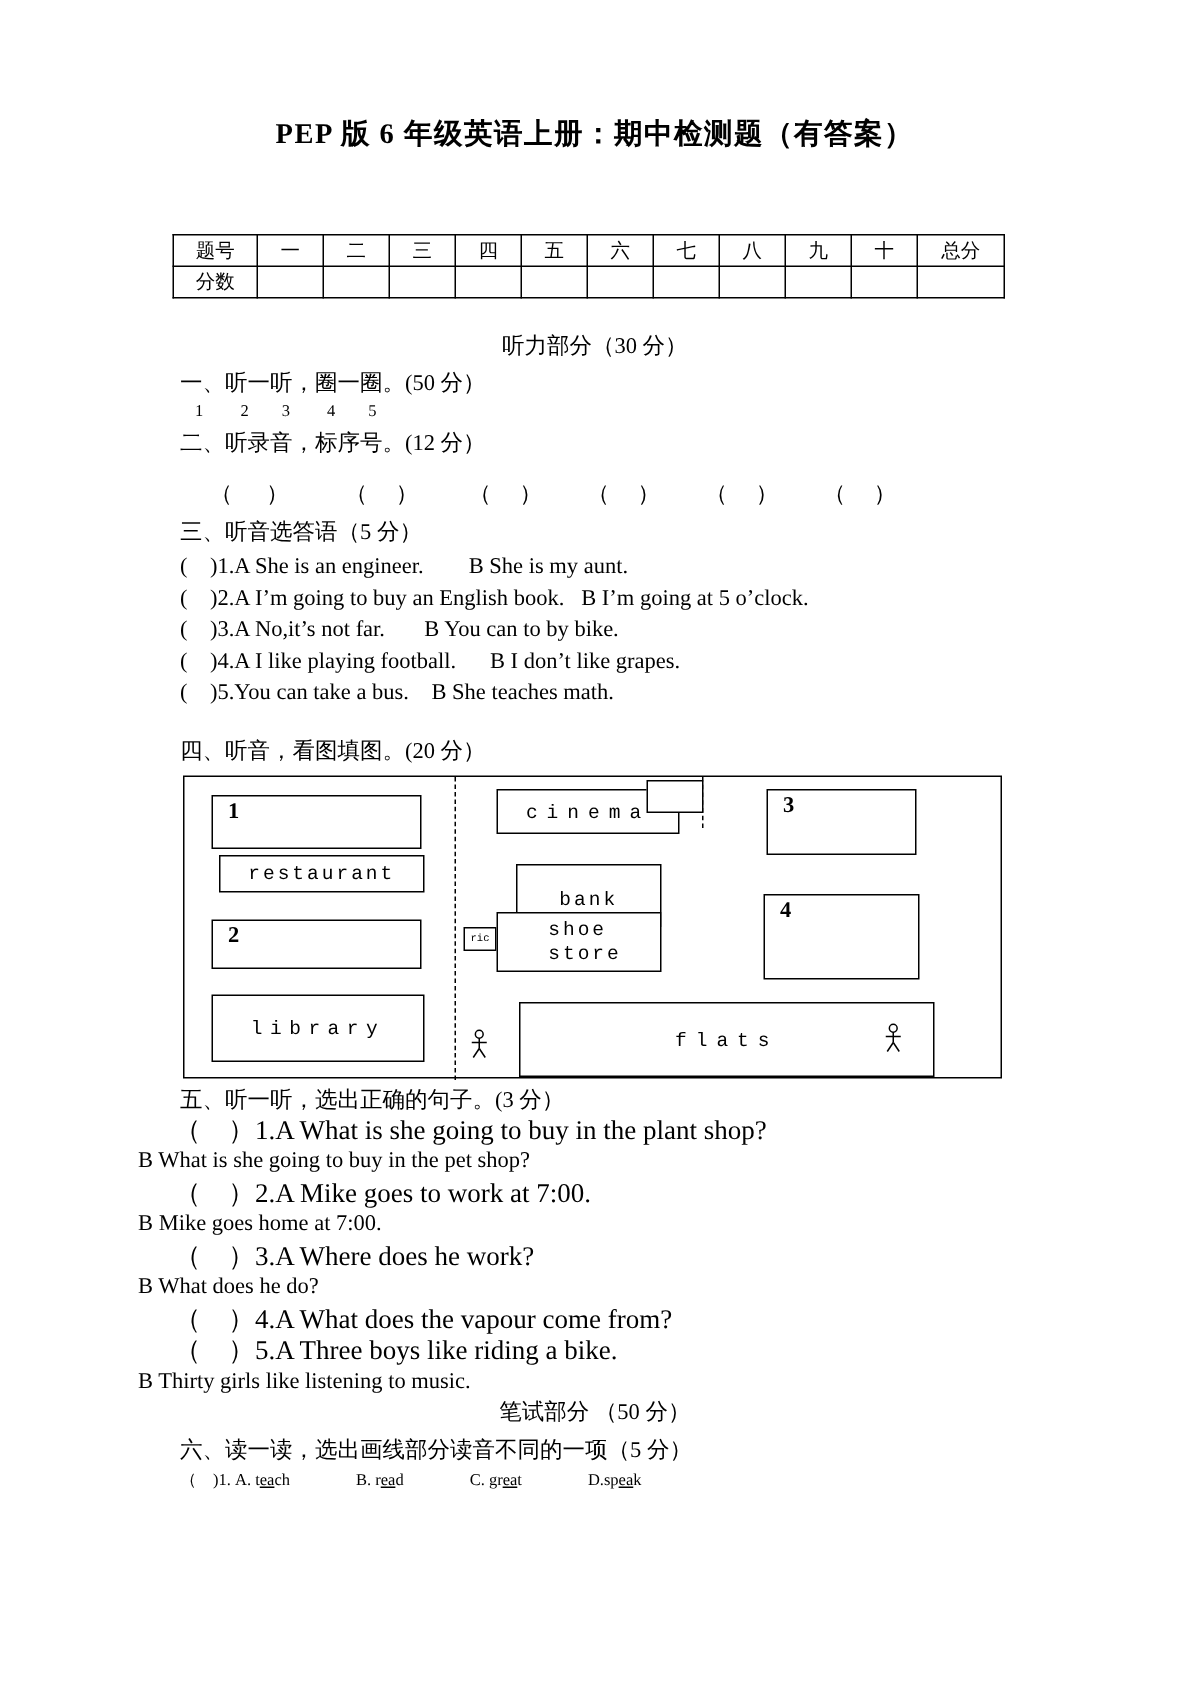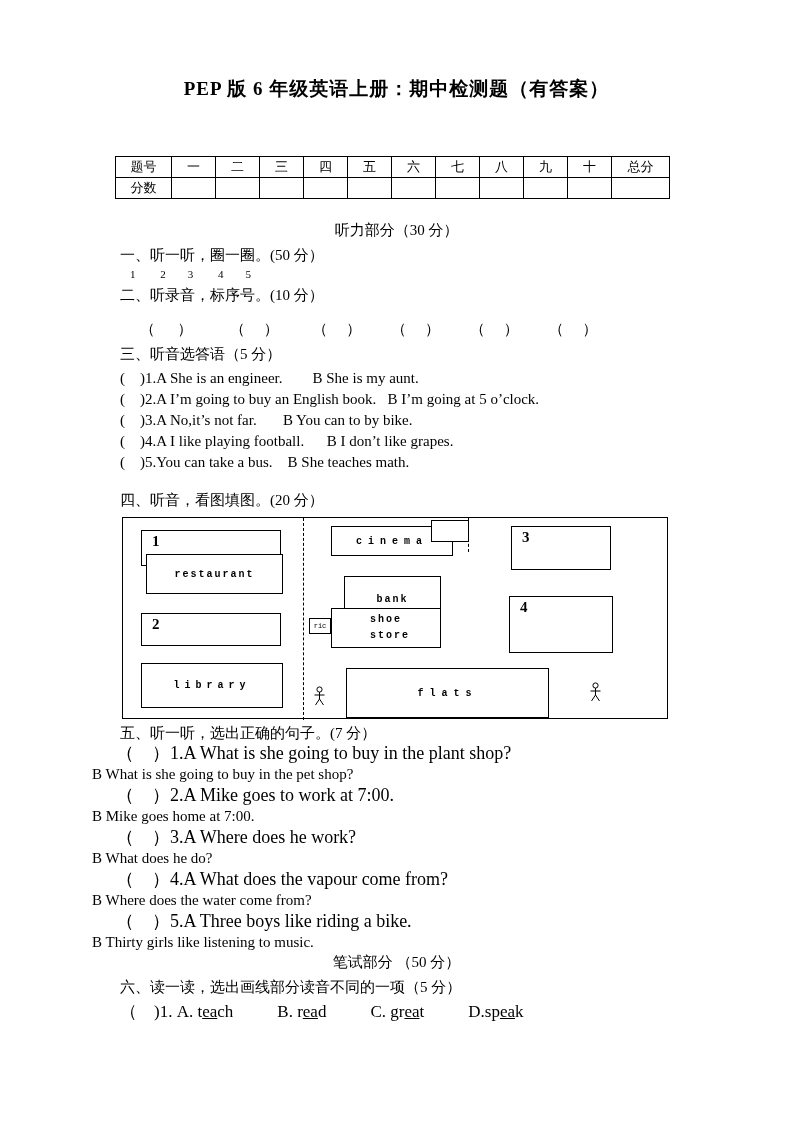--- a/index.html
+++ b/index.html
@@ -30,47 +30,47 @@
   .items .line { font-size: 15px; line-height: 21px; white-space: pre; font-family: Liberation Serif, serif; }
 
   .map {
     position: relative; width: 546px; height: 202px;
     border: 1px solid #000; margin: 7px 0 0 122px; background: #fff;
   }
   .map .box { position: absolute; border: 1px solid #000; background: #fff; }
   .map .num-label { font-size: 15px; font-weight: bold; padding: 2px 0 0 10px; }
   .map .map-label {
     font-family: "Liberation Mono", "DejaVu Sans Mono", monospace;
-    font-weight: bold; font-size: 10px;
+    font-weight: normal; font-size: 13px;
     display: flex; align-items: center; justify-content: center;
   }
   .map .road-v { position: absolute; border-left: 1px dashed #000; width: 0; }
   .map .sign-tiny {
     position: absolute; border: 1px solid #000; background: #fff;
     font-family: "Liberation Mono", "DejaVu Sans Mono", monospace;
     font-size: 7px; line-height: 14px; text-align: center;
   }
   .map .person { position: absolute; }
 
   .ls-cinema   { left: 208px; top: 8px;  width: 122px; height: 30px; letter-spacing: 6px; }
-  .ls-rest     { left: 23px;  top: 36px; width: 137px; height: 40px; letter-spacing: 2px; }
+  .ls-rest     { left: 23px;  top: 52px; width: 137px; height: 25px; letter-spacing: 2px; }
   .ls-bank     { left: 221px; top: 58px; width: 97px;  height: 42px; letter-spacing: 2px; align-items: flex-start; padding-top: 4px; }
   .ls-shoe     { left: 208px; top: 90px; width: 110px; height: 40px; letter-spacing: 2px;
                  justify-content: flex-start; padding-left: 8px; white-space: pre-line; line-height: 16px; text-align: left; }
   .ls-library  { left: 18px;  top: 145px; width: 142px; height: 45px; letter-spacing: 5px; }
-  .ls-flats    { left: 223px; top: 150px; width: 203px; height: 50px; letter-spacing: 6px; }
+  .ls-flats    { left: 223px; top: 150px; width: 277px; height: 50px; letter-spacing: 6px; }
   .nb-1 { left: 18px;  top: 12px; width: 140px; height: 36px; }
   .nb-3 { left: 388px; top: 8px;  width: 100px; height: 44px; }
   .nb-2 { left: 18px;  top: 95px; width: 140px; height: 33px; }
   .nb-4 { left: 386px; top: 78px; width: 104px; height: 57px; }
 
   .q-pair .a { font-size: 18px; line-height: 21px; margin-left: 116px; white-space: pre; }
   .q-pair .b { font-size: 15px; line-height: 21px; margin-left: 92px; white-space: pre; }
 
-  .phonics { margin: 3px 0 0 120px; font-size: 17px; }
+  .phonics { margin: 3px 0 0 120px; font-size: 11px; }
   .phonics .prefix { white-space: pre; }
   .phonics .opt { margin-right: 44px; white-space: pre; }
   .phonics .u { text-decoration: underline; }
 </style>
 </head>
 <body>
 
 <div class="page">
 
   <h1 class="title">PEP 版 6 年级英语上册：期中检测题（有答案）</h1>
@@ -120,21 +120,21 @@
       <td></td>
     </tr>
   </tbody>
     </table>
 
   <div class="center-head">听力部分（30 分）</div>
 
   <div class="sec-title">一、听一听，圈一圈。(50 分）</div>
   <div class="numbers">1         2        3         4        5</div>
 
-  <div class="sec-title">二、听录音，标序号。(10 分）</div>
+  <div class="sec-title">二、听录音，标序号。(12 分）</div>
   <div class="blanks">（      ）          （     ）         （     ）        （     ）        （     ）        （     ）</div>
 
   <div class="sec-title">三、听音选答语（5 分）</div>
   <div class="items">
     <div class="line">(    )1.A She is an engineer.        B She is my aunt.</div>
     <div class="line">(    )2.A I’m going to buy an English book.   B I’m going at 5 o’clock.</div>
     <div class="line">(    )3.A No,it’s not far.       B You can to by bike.</div>
     <div class="line">(    )4.A I like playing football.      B I don’t like grapes.</div>
     <div class="line">(    )5.You can take a bus.    B She teaches math.</div>
   </div>
@@ -175,37 +175,36 @@
       <svg width="13" height="20" viewBox="0 0 13 20">
         <circle cx="6.5" cy="3.5" r="2.6" fill="none" stroke="#000" stroke-width="1"></circle>
         <line x1="6.5" y1="6" x2="6.5" y2="13" stroke="#000" stroke-width="1"></line>
         <line x1="1.5" y1="9" x2="11.5" y2="9" stroke="#000" stroke-width="1"></line>
         <line x1="6.5" y1="13" x2="2.5" y2="19" stroke="#000" stroke-width="1"></line>
         <line x1="6.5" y1="13" x2="10.5" y2="19" stroke="#000" stroke-width="1"></line>
       </svg>
     </span>
   </div>
 
-  <div class="sec-title" style="margin-top:5px">五、听一听，选出正确的句子。(7 分）</div>
+  <div class="sec-title" style="margin-top:5px">五、听一听，选出正确的句子。(3 分）</div>
   <div>
     <div class="q-pair">
       <div class="a">（    ）1.A What is she going to buy in the plant shop?</div>
       <div class="b">B What is she going to buy in the pet shop?</div>
     </div>
     <div class="q-pair">
       <div class="a">（    ）2.A Mike goes to work at 7:00.</div>
       <div class="b">B Mike goes home at 7:00.</div>
     </div>
     <div class="q-pair">
       <div class="a">（    ）3.A Where does he work?</div>
       <div class="b">B What does he do?</div>
     </div>
     <div class="q-pair">
       <div class="a">（    ）4.A What does the vapour come from?</div>
-      <div class="b">B Where does the water come from?</div>
     </div>
     <div class="q-pair">
       <div class="a">（    ）5.A Three boys like riding a bike.</div>
       <div class="b">B Thirty girls like listening to music.</div>
     </div>
   </div>
 
   <div class="center-head" style="margin-top:0">笔试部分 （50 分）</div>
 
   <div class="sec-title">六、读一读，选出画线部分读音不同的一项（5 分）</div>

